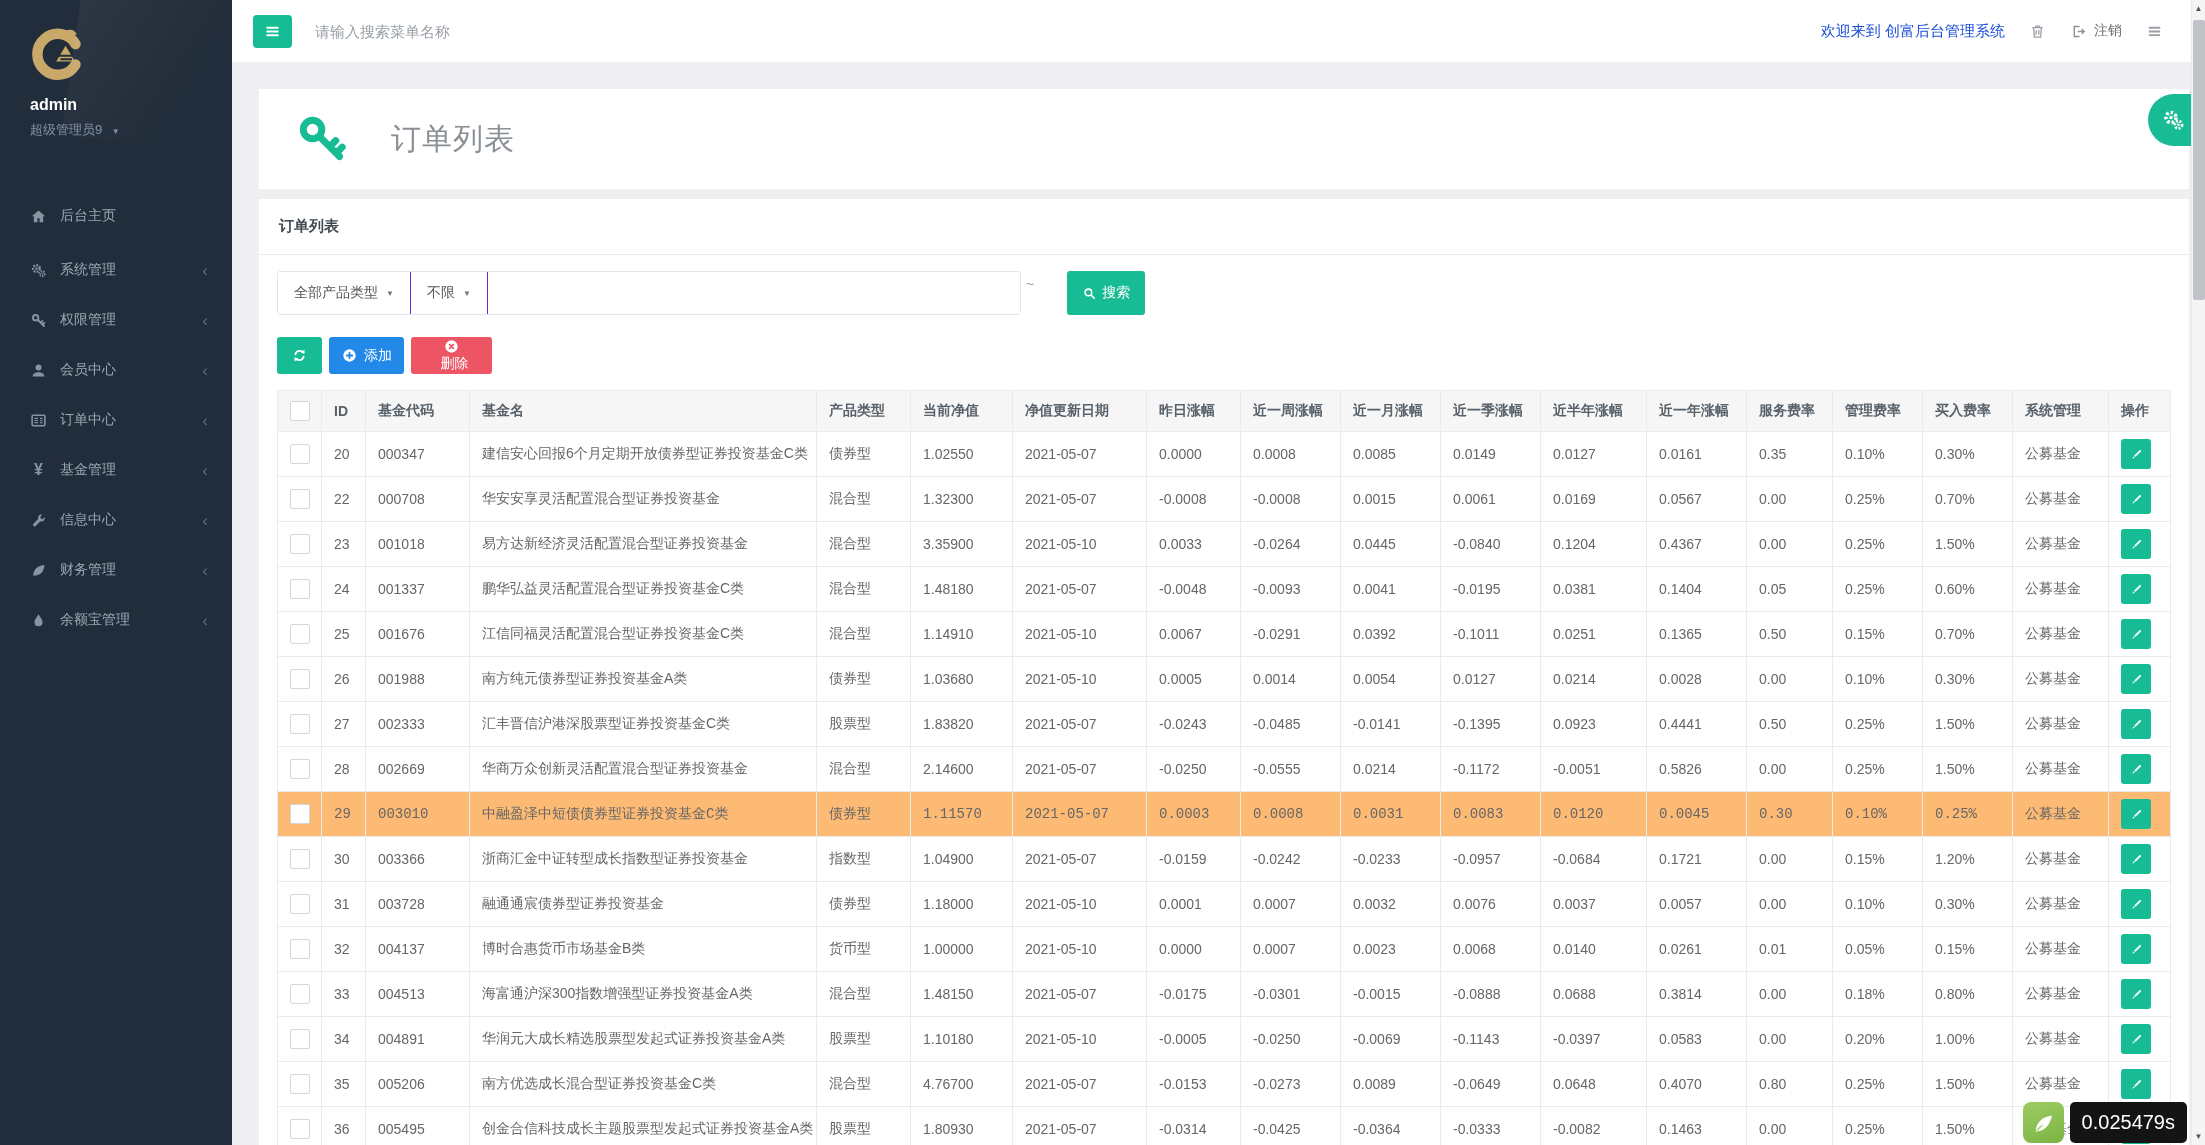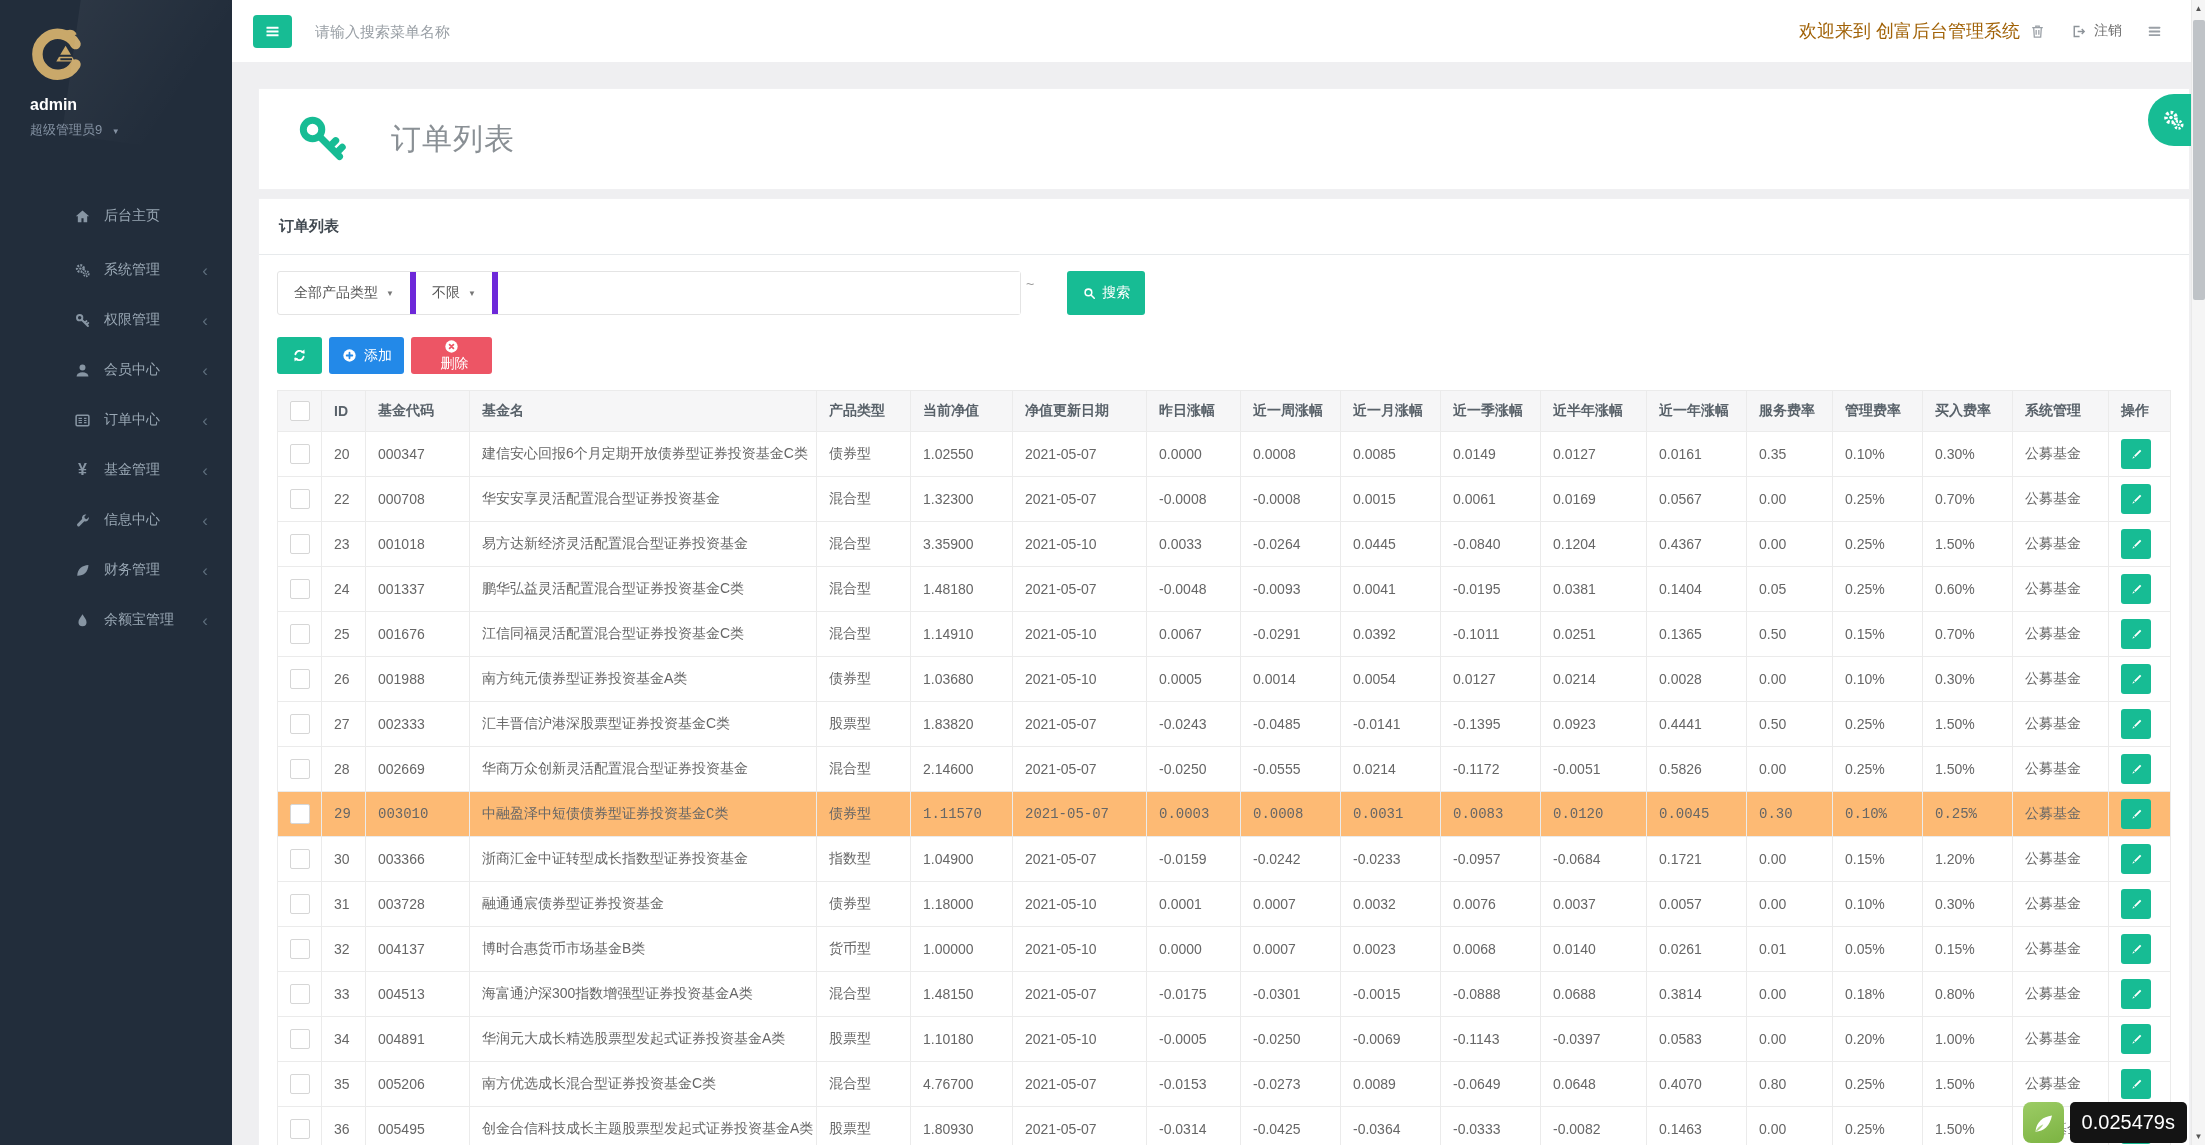--- a/index.html
+++ b/index.html
@@ -16,52 +16,52 @@
 
 
 .sidebar{position:absolute;left:0;top:0;bottom:0;width:232px;background:var(--sidebar);z-index:5;}
 .profile{position:relative;padding:26px 0 18px 30px;overflow:hidden;}
 .profile:after{content:"";position:absolute;right:-60px;top:-10px;width:220px;height:160px;background:linear-gradient(115deg,rgba(255,255,255,.05),rgba(255,255,255,0) 55%);transform:rotate(8deg);}
 .logo{width:56px;height:56px;margin-bottom:14px;}
 .uname{color:#fff;font-size:16px;font-weight:bold;margin-bottom:7px;}
 .urole{color:#8391a2;font-size:13px;}
 .urole .caret{font-size:8px;margin-left:6px;color:#8391a2;}
 .menu{margin-top:34px;list-style:none;}
-.menu li{height:50px;display:flex;align-items:center;padding:0 24px 0 30px;color:#9aa8b5;font-size:14px;cursor:pointer;margin-left:44px;}
+.menu li{height:50px;display:flex;align-items:center;padding:0 24px 0 30px;color:#9aa8b5;font-size:14px;cursor:pointer;}
 .menu li:first-child{margin-bottom:4px;}
 .menu .mico{width:17px;height:17px;color:#8795a3;margin-right:13px;flex:none;}
 .menu .yen{font-size:16px;font-weight:bold;width:17px;text-align:center;color:#8795a3;margin-right:13px;}
 .menu .lbl{flex:1;}
 .menu .chev{color:#5d6d7c;font-size:17px;line-height:1;}
 
 
 .topbar{position:absolute;left:232px;right:0;top:0;height:62px;background:#fff;display:flex;align-items:center;z-index:4;}
 .burger{width:39px;height:33px;border:none;border-radius:4px;background:var(--green);margin:0 23px 0 21px;display:flex;align-items:center;justify-content:center;cursor:pointer;}
 .burger .ico{width:17px;height:17px;color:#fff;}
 .menusearch{border:none;outline:none;font-size:15px;color:#555;width:320px;}
 .menusearch::placeholder{color:#9aa0a6;}
 .topright{margin-left:auto;display:flex;align-items:center;padding-right:42px;}
-.welcome{color:#a16207;font-size:18px;margin-right:9px;}
+.welcome{color:#1d4ed8;font-size:15px;margin-right:24px;}
 .tico{width:17px;height:17px;color:#9aa0a6;cursor:pointer;}
 .logout{display:flex;align-items:center;color:#6f6f6f;font-size:14px;margin:0 24px;cursor:pointer;}
 .logout .tico{margin-right:7px;color:#8d9399;}
 
 
 .main{position:absolute;left:232px;top:62px;right:0;bottom:0;padding:26px 15px 0 26px;}
 .panel{background:#fff;border:1px solid #f0f0f2;}
 .pagehead{height:102px;display:flex;align-items:center;padding-left:36px;margin-bottom:8px;}
 .keyico{width:54px;height:54px;}
 .pagetitle{font-size:30px;font-weight:300;color:#8a9095;margin-left:42px;letter-spacing:1px;}
 .ibox-title{padding:18px 20px;font-size:15px;font-weight:bold;color:#404850;border-bottom:1px solid var(--border);}
 .ibox-body{padding:16px 18px 0 18px;}
 
 
 .filters{display:flex;align-items:center;}
 .inputgroup{display:flex;align-items:stretch;border:1px solid #e4e4e4;border-radius:3px;height:44px;background:#fff;width:744px;}
-.seg{display:flex;align-items:center;padding:0 16px;font-size:14px;color:#555;border-right:6px solid #6d28d9;cursor:pointer;white-space:nowrap;}
+.seg{display:flex;align-items:center;padding:0 16px;font-size:14px;color:#555;border-right:1px solid #6d28d9;cursor:pointer;white-space:nowrap;}
 .seg .caret{font-size:8px;color:#777;margin-left:8px;}
 .freeinput{flex:1;border:none;outline:none;padding:0 12px;font-size:14px;}
 .dateinput{height:44px;width:375px;border:1px solid #e4e4e4;border-radius:3px;text-align:center;font-size:14px;color:#555;outline:none;}
 .dateinput::placeholder{color:#9b9b9b;}
 .d1{margin-left:18px;}
 .tilde{color:#999;margin:0 5px;align-self:flex-start;line-height:26px;}
 .searchbtn{margin-left:28px;height:44px;padding:0 15px;background:var(--green);color:#fff;border:none;border-radius:3px;font-size:14px;display:flex;align-items:center;cursor:pointer;}
 .searchbtn .ico{width:15px;height:15px;margin-right:5px;color:#fff;}
 
 

